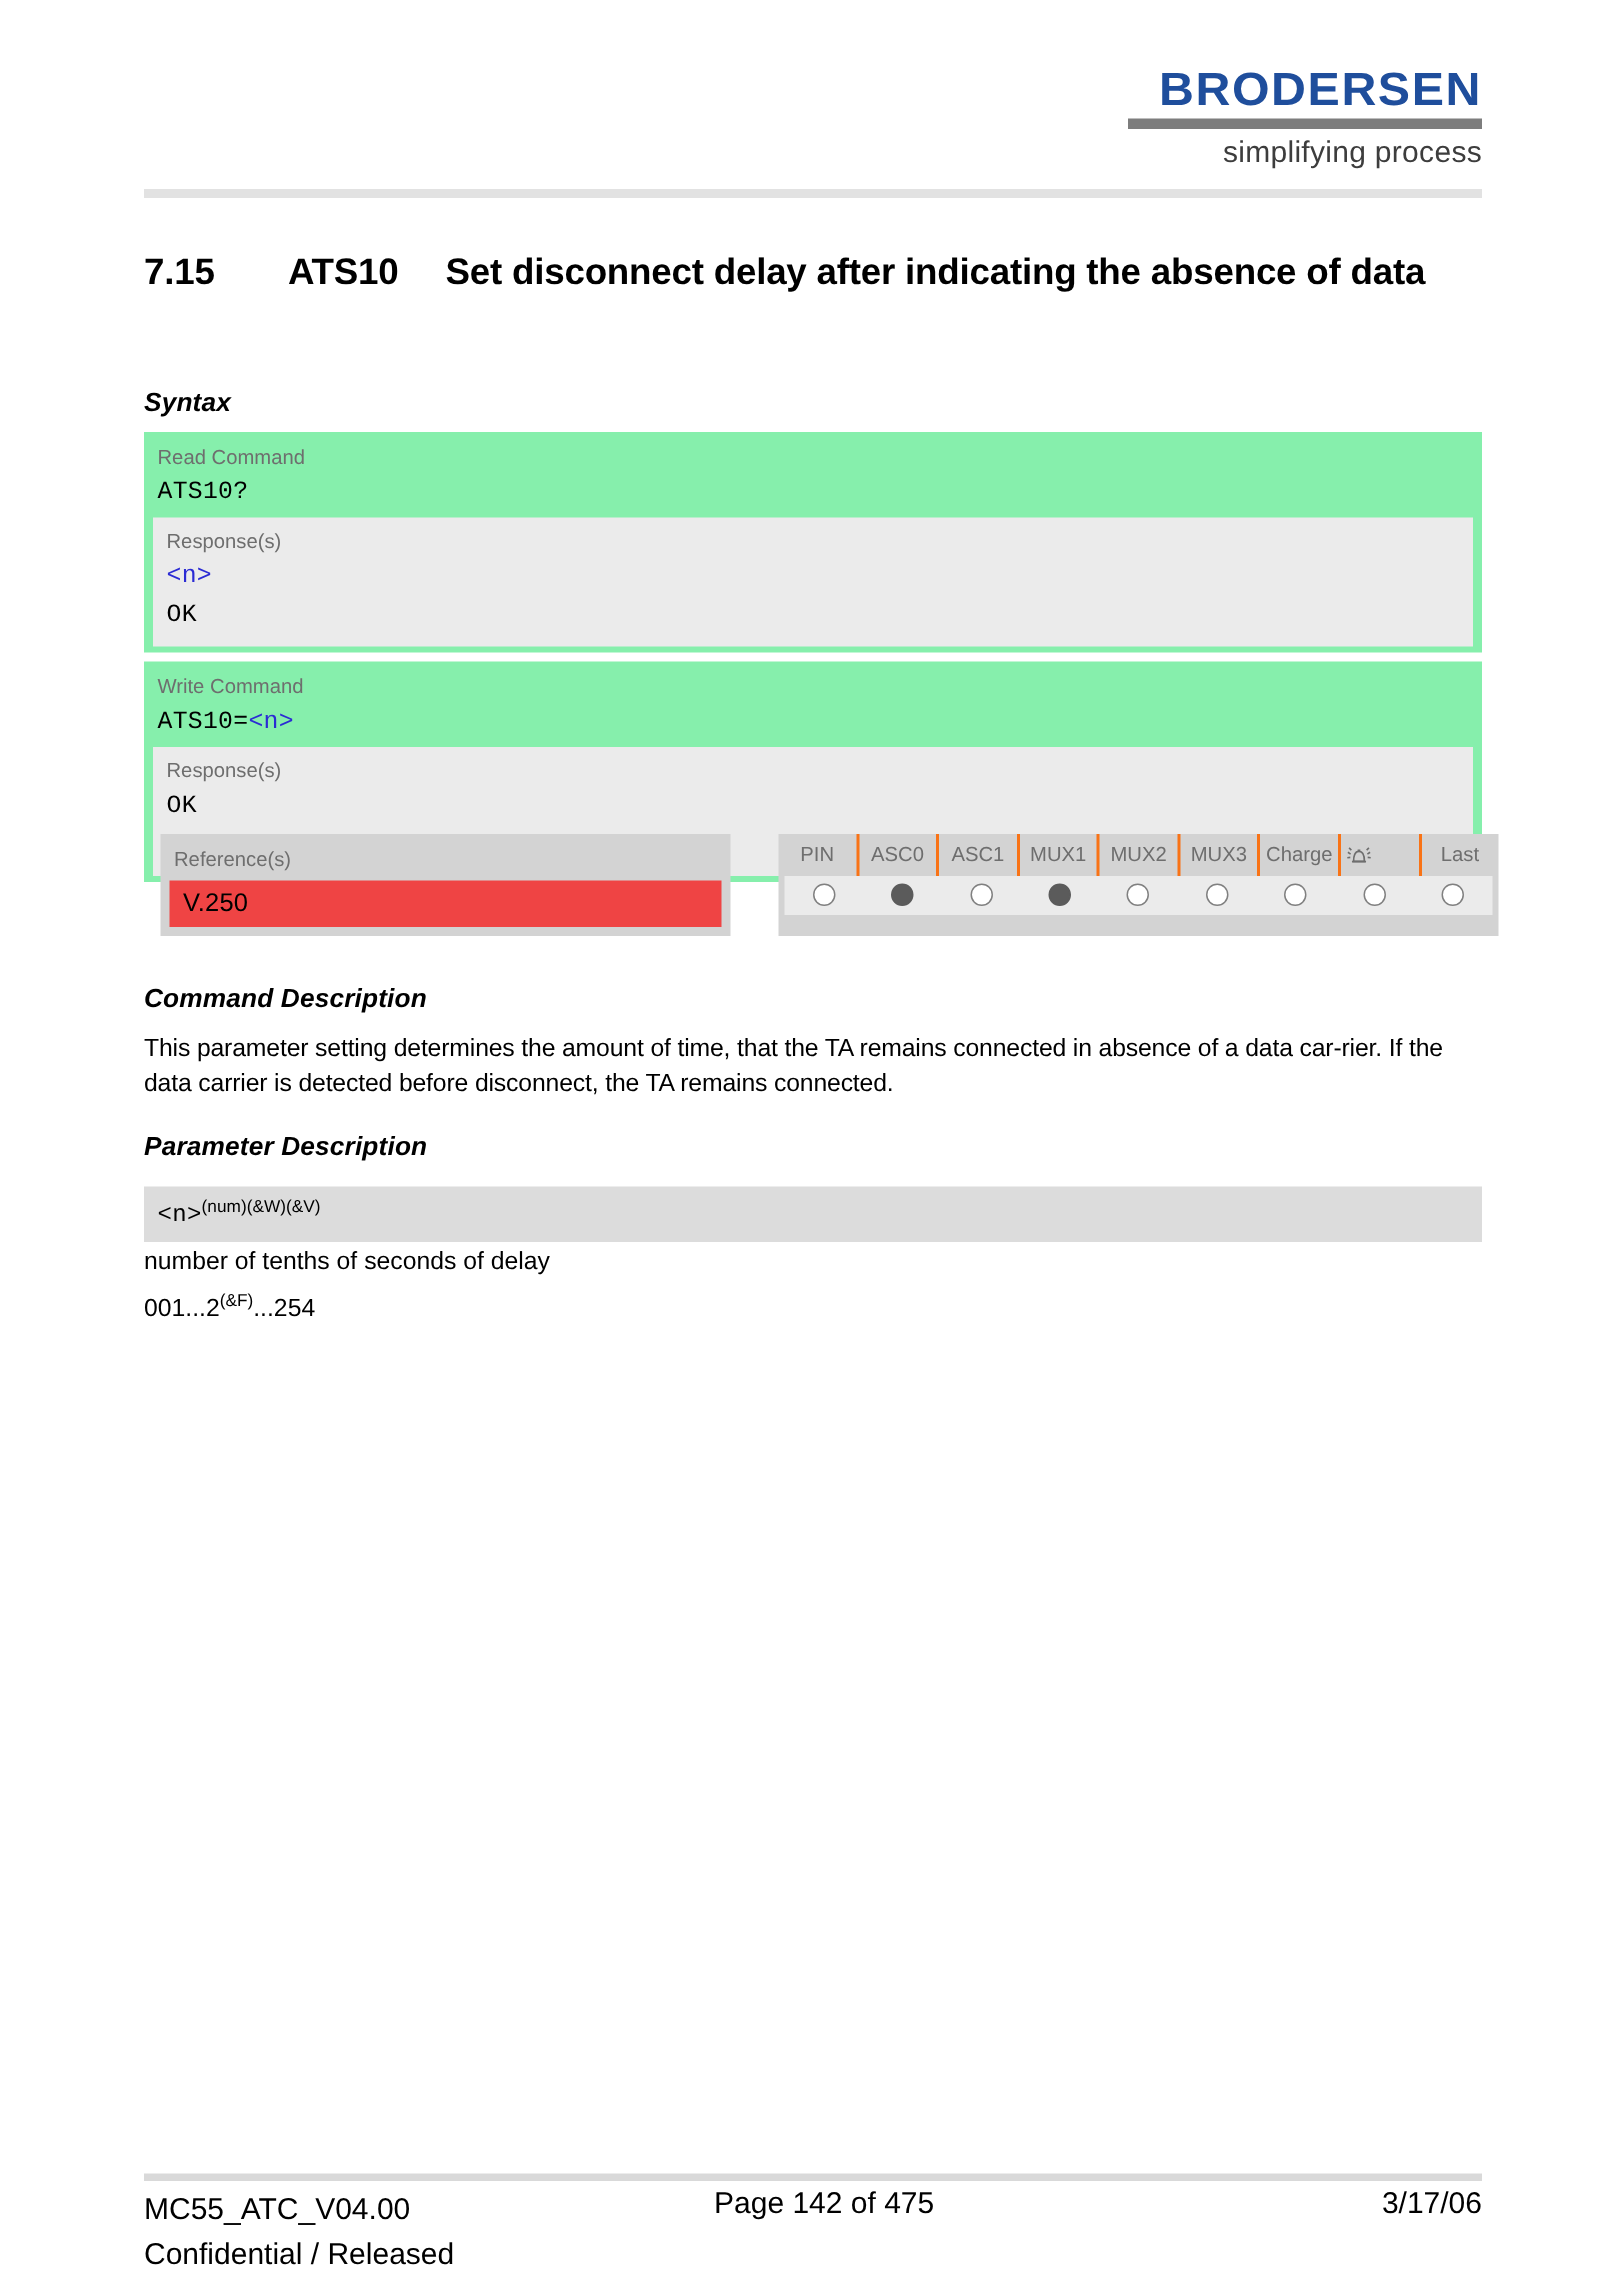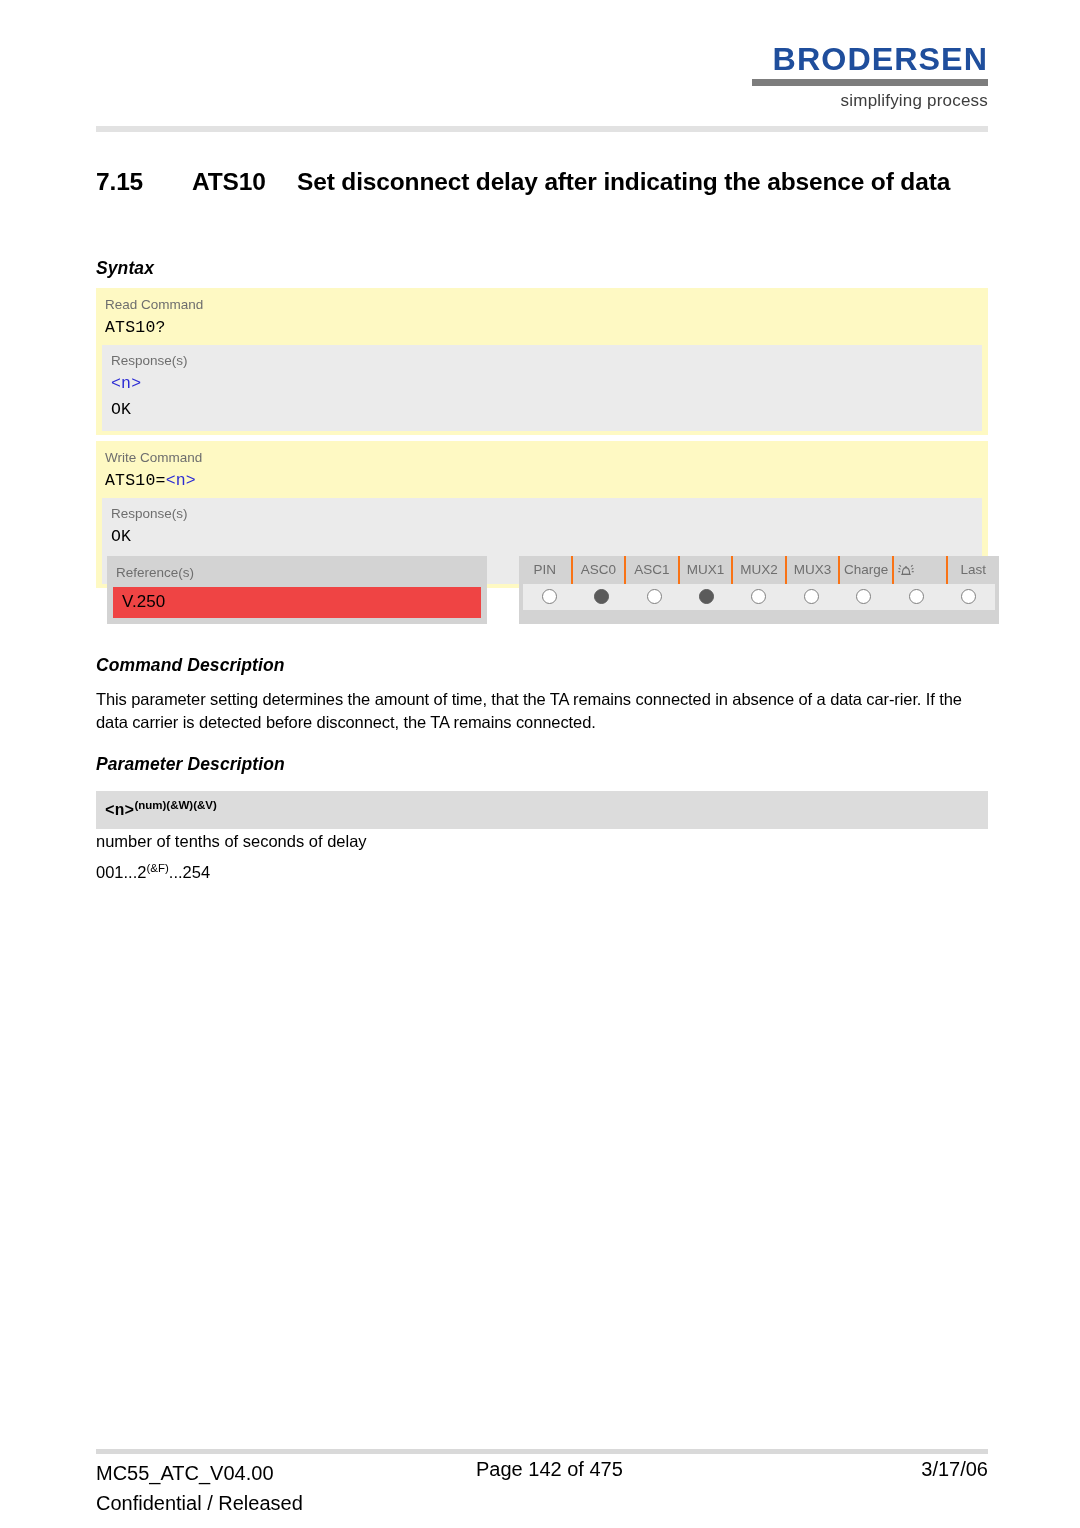--- a/index.html
+++ b/index.html
@@ -47,21 +47,21 @@
     transform-origin: right center;
   }
   .logo-bar {
     margin-top: 4px;
     margin-left: 12px;
     height: 7px;
     background: #7d7d7d;
   }
   .logo-tag {
     margin-top: 5px;
-    font-size: 17px;
+    font-size: 20px;
     color: #3d3d3d;
     letter-spacing: 0.2px;
   }
   .header-rule {
     position: absolute;
     top: 110px;
     left: 96px;
     right: 92px;
     height: 6px;
     background: #e2e2e2;
@@ -106,21 +106,21 @@
   
   .syntax {
     position: absolute;
     left: 96px;
     width: 892px;
   }
   .blk {
     margin-bottom: 6px;
   }
   .blk-cmd {
-    background: #fef9c3;
+    background: #86efac;
     padding: 7px 0 4px 0;
   }
   .lbl {
     font-size: 13.5px;
     color: #6e6e6e;
     padding-left: 9px;
     line-height: 1.5;
   }
   .code {
     font-family: "Liberation Mono", monospace;
@@ -221,21 +221,20 @@
     left: 96px;
     width: 892px;
     background: #dcdcdc;
     padding: 8px 0 9px 0;
   }
   .param-name {
     padding-left: 9px;
     font-family: "Liberation Mono", monospace;
     font-size: 16px;
     letter-spacing: 0.2px;
-    font-weight: bold;
   }
   .param-name sup {
     font-family: "Liberation Sans", sans-serif;
     font-size: 11.5px;
     letter-spacing: 0;
   }
   .param-body {
     position: absolute;
     left: 96px;
     width: 892px;

